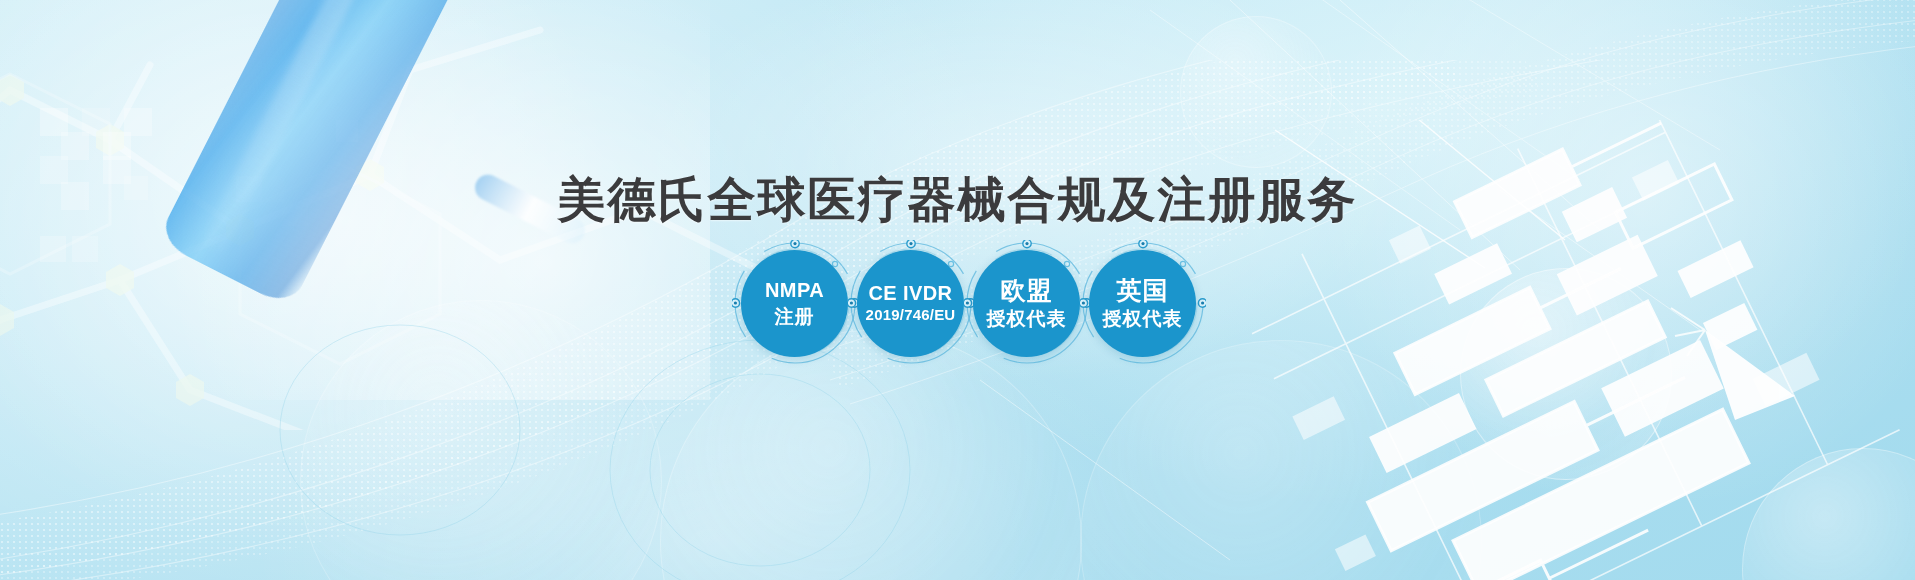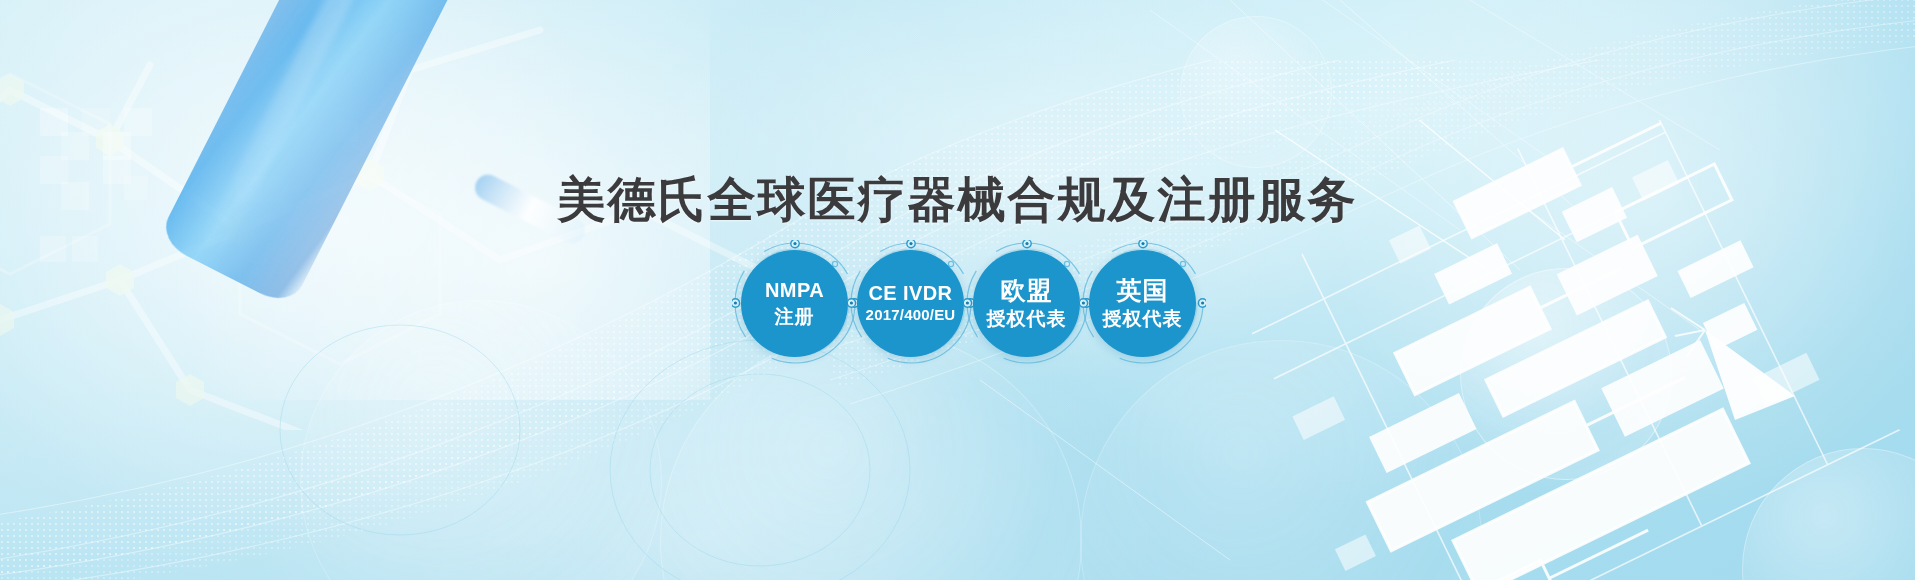--- a/index.html
+++ b/index.html
@@ -323,21 +323,21 @@
         <circle cx="63" cy="3.6" r="4.2" fill="#d9f2fb" stroke="#2a9ccd" stroke-width="1.4"></circle>
         <circle cx="63" cy="3.6" r="1.6" fill="#1b7fae"></circle>
         <circle cx="3.4" cy="63" r="4.2" fill="#d9f2fb" stroke="#2a9ccd" stroke-width="1.4"></circle>
         <circle cx="3.4" cy="63" r="1.6" fill="#1b7fae"></circle>
         <circle cx="122.6" cy="63" r="4.2" fill="#d9f2fb" stroke="#2a9ccd" stroke-width="1.4"></circle>
         <circle cx="122.6" cy="63" r="1.6" fill="#1b7fae"></circle>
         <circle cx="103" cy="24" r="2.6" fill="none" stroke="#6cc2e4" stroke-width="1.2"></circle>
       </svg>
       <div class="circle">
         <div class="c-l1">CE IVDR</div>
-        <div class="c-l2">2017/400/EU</div>
+        <div class="c-l2">2019/746/EU</div>
       </div>
     </div>
 
     <div class="badge-wrap">
       <svg class="ring" viewBox="0 0 126 126" fill="none">
         <circle cx="63" cy="63" r="60" stroke="#5cb7dd" stroke-width="1.2" opacity="0.75" stroke-dasharray="118 34 70 28 96 40"></circle>
         <circle cx="63" cy="63" r="54" stroke="#8ad0e8" stroke-width="1" opacity="0.55" stroke-dasharray="60 160"></circle>
         <circle cx="63" cy="3.6" r="4.2" fill="#d9f2fb" stroke="#2a9ccd" stroke-width="1.4"></circle>
         <circle cx="63" cy="3.6" r="1.6" fill="#1b7fae"></circle>
         <circle cx="3.4" cy="63" r="4.2" fill="#d9f2fb" stroke="#2a9ccd" stroke-width="1.4"></circle>

